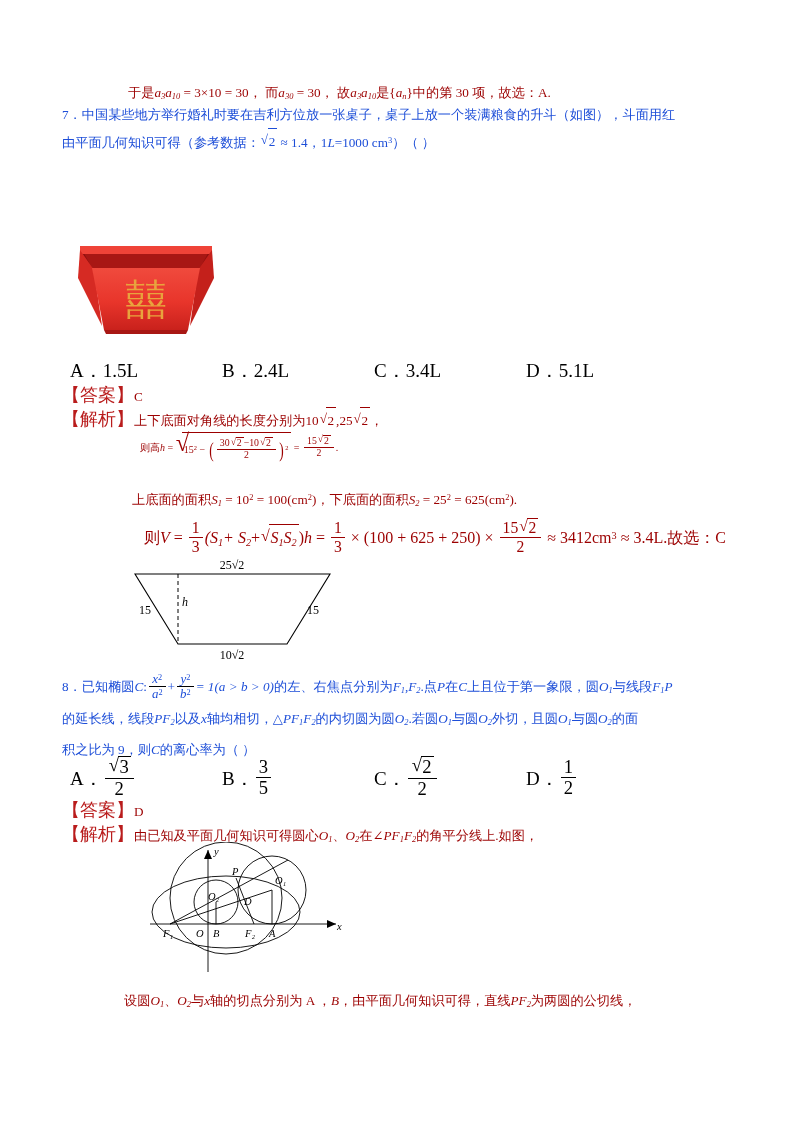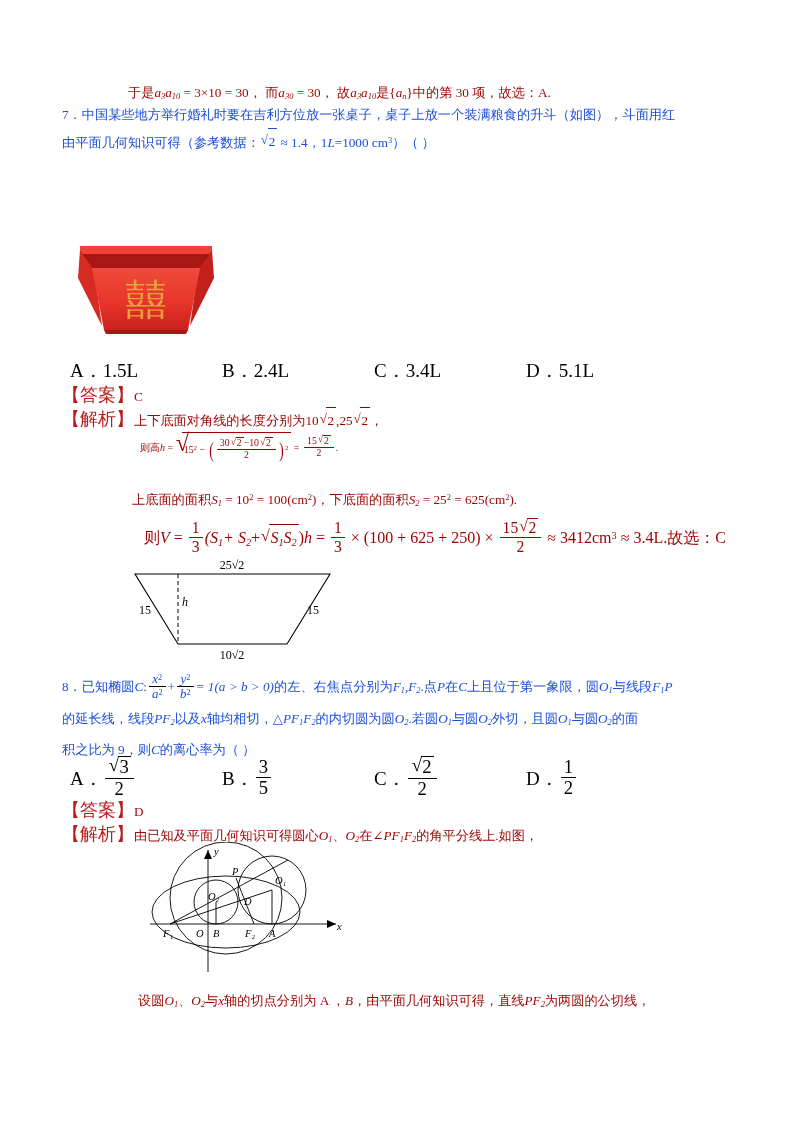--- a/index.html
+++ b/index.html
@@ -131,21 +131,21 @@
   }
   .fig-ellipse {
     position: absolute;
     left: 148px;
     top: 842px;
     width: 200px;
     height: 140px;
   }
   .caption-last {
     position: absolute;
-    left: 138px;
+    left: 124px;
     top: 992px;
     font-size: 13.2px;
     color: #9c0000;
     white-space: nowrap;
   }
 </style>
 </head>
 <body>
 
 <div class="page">

